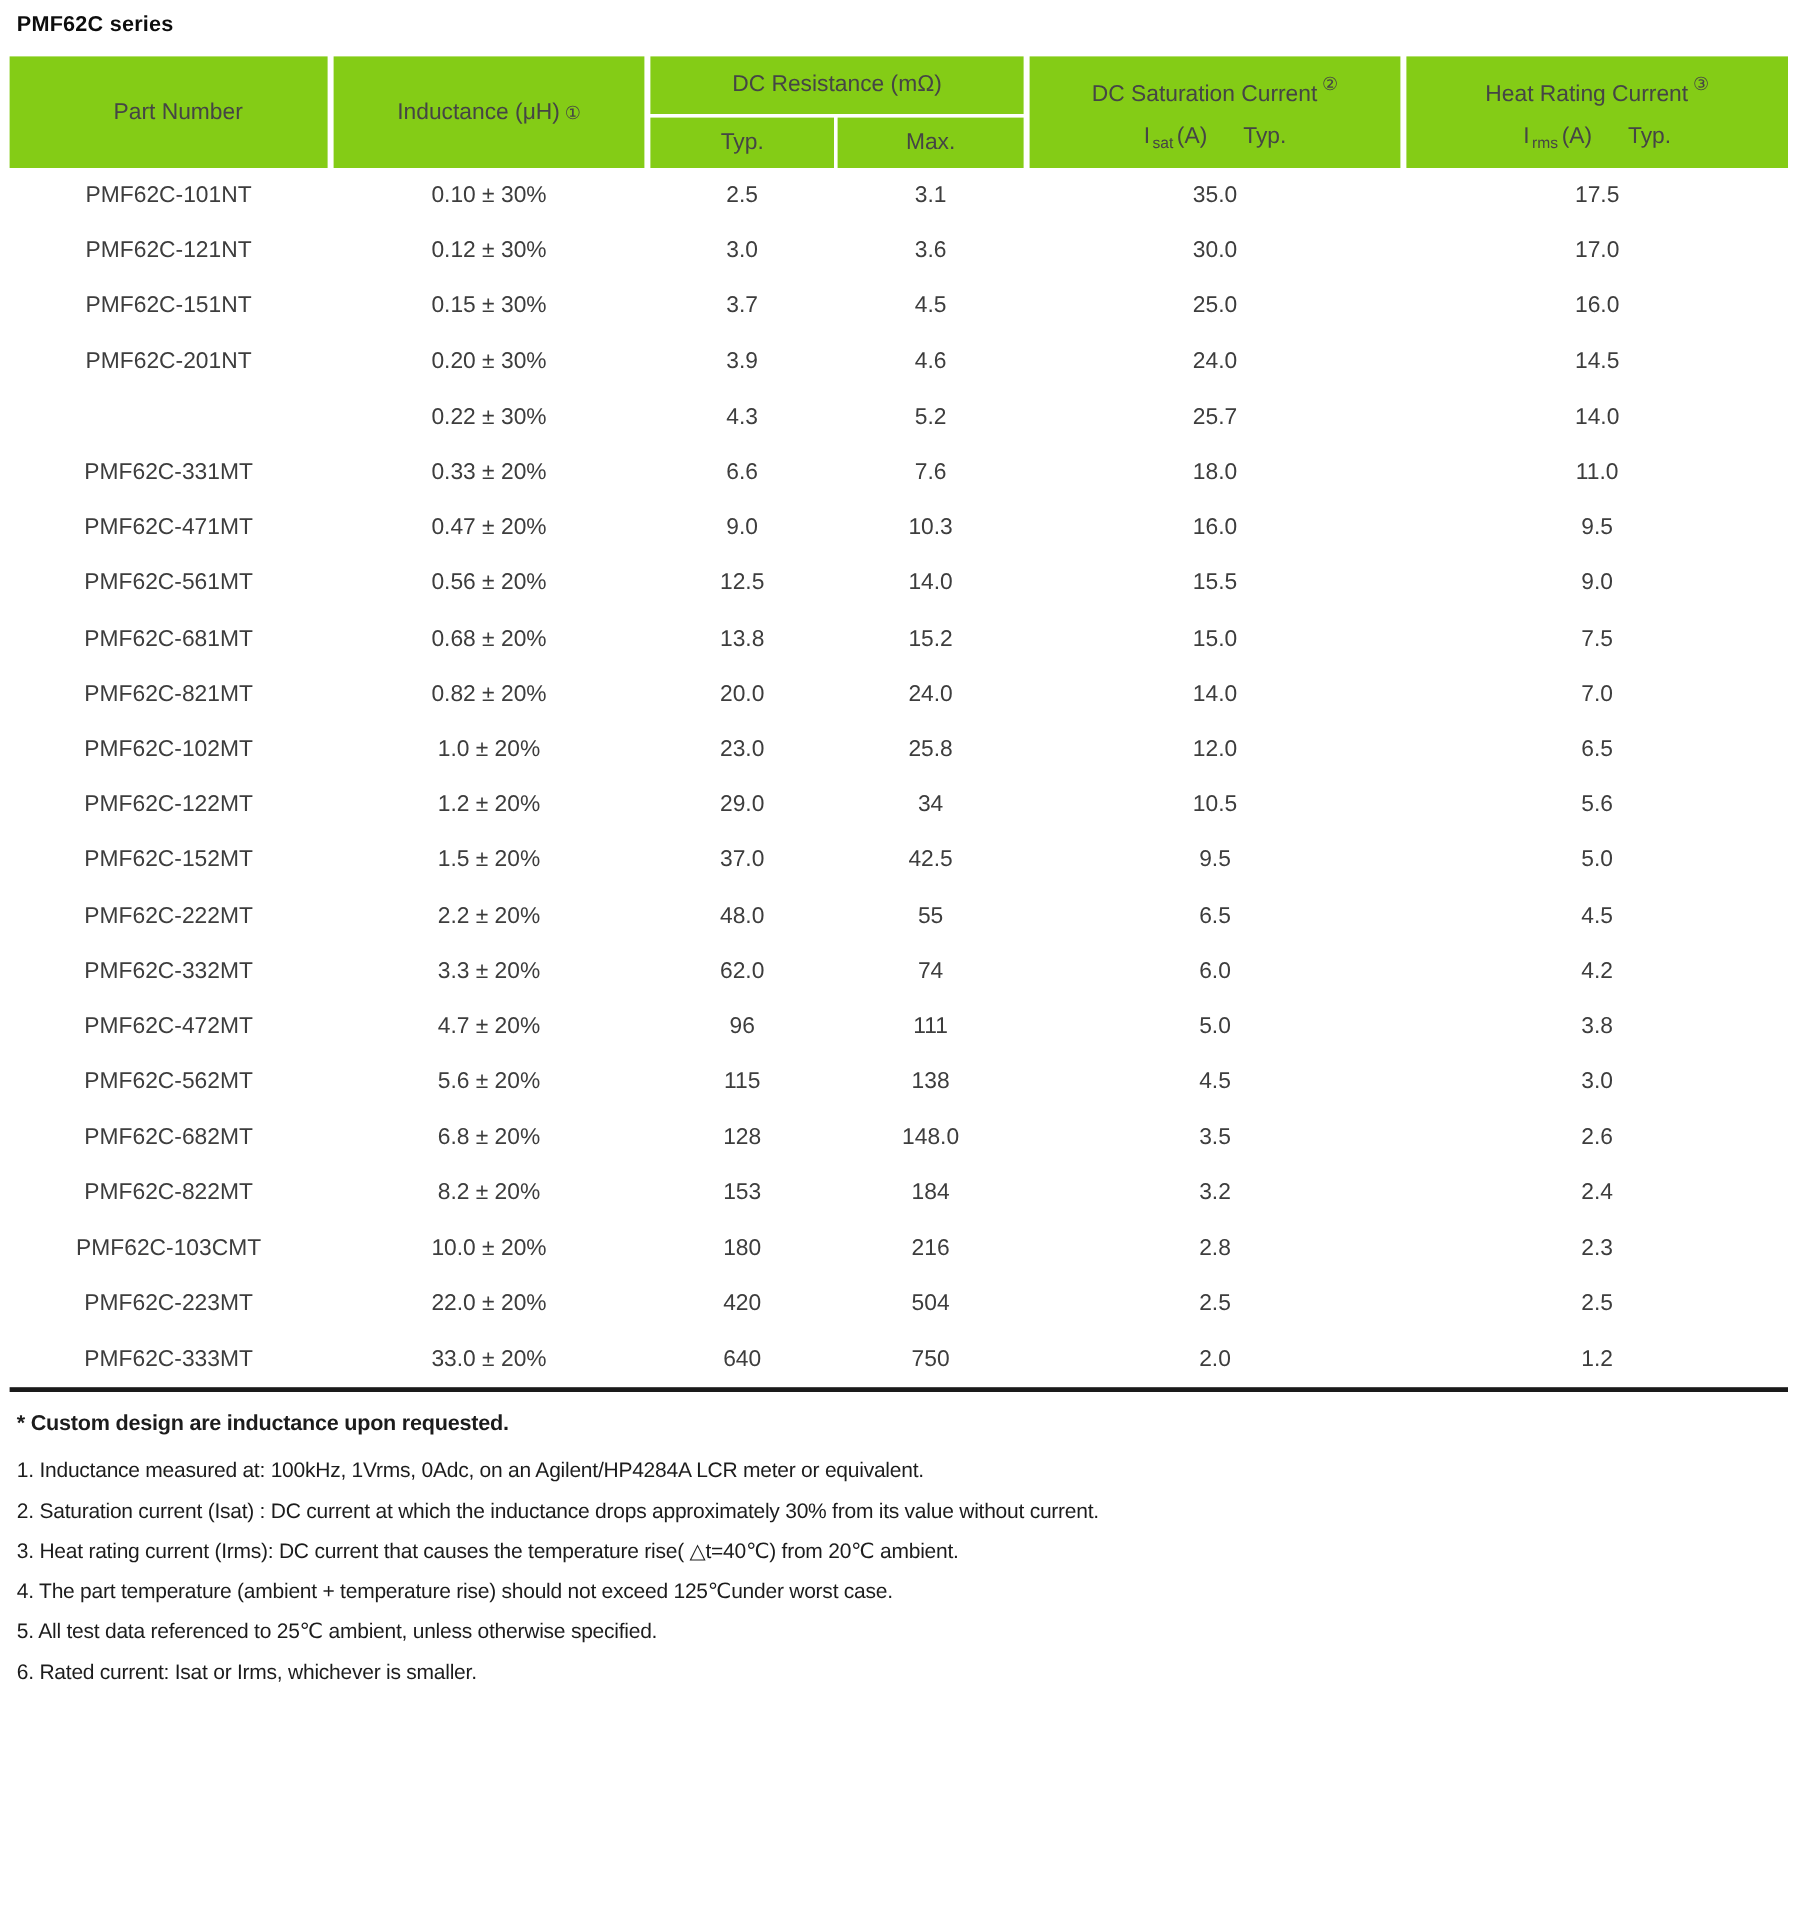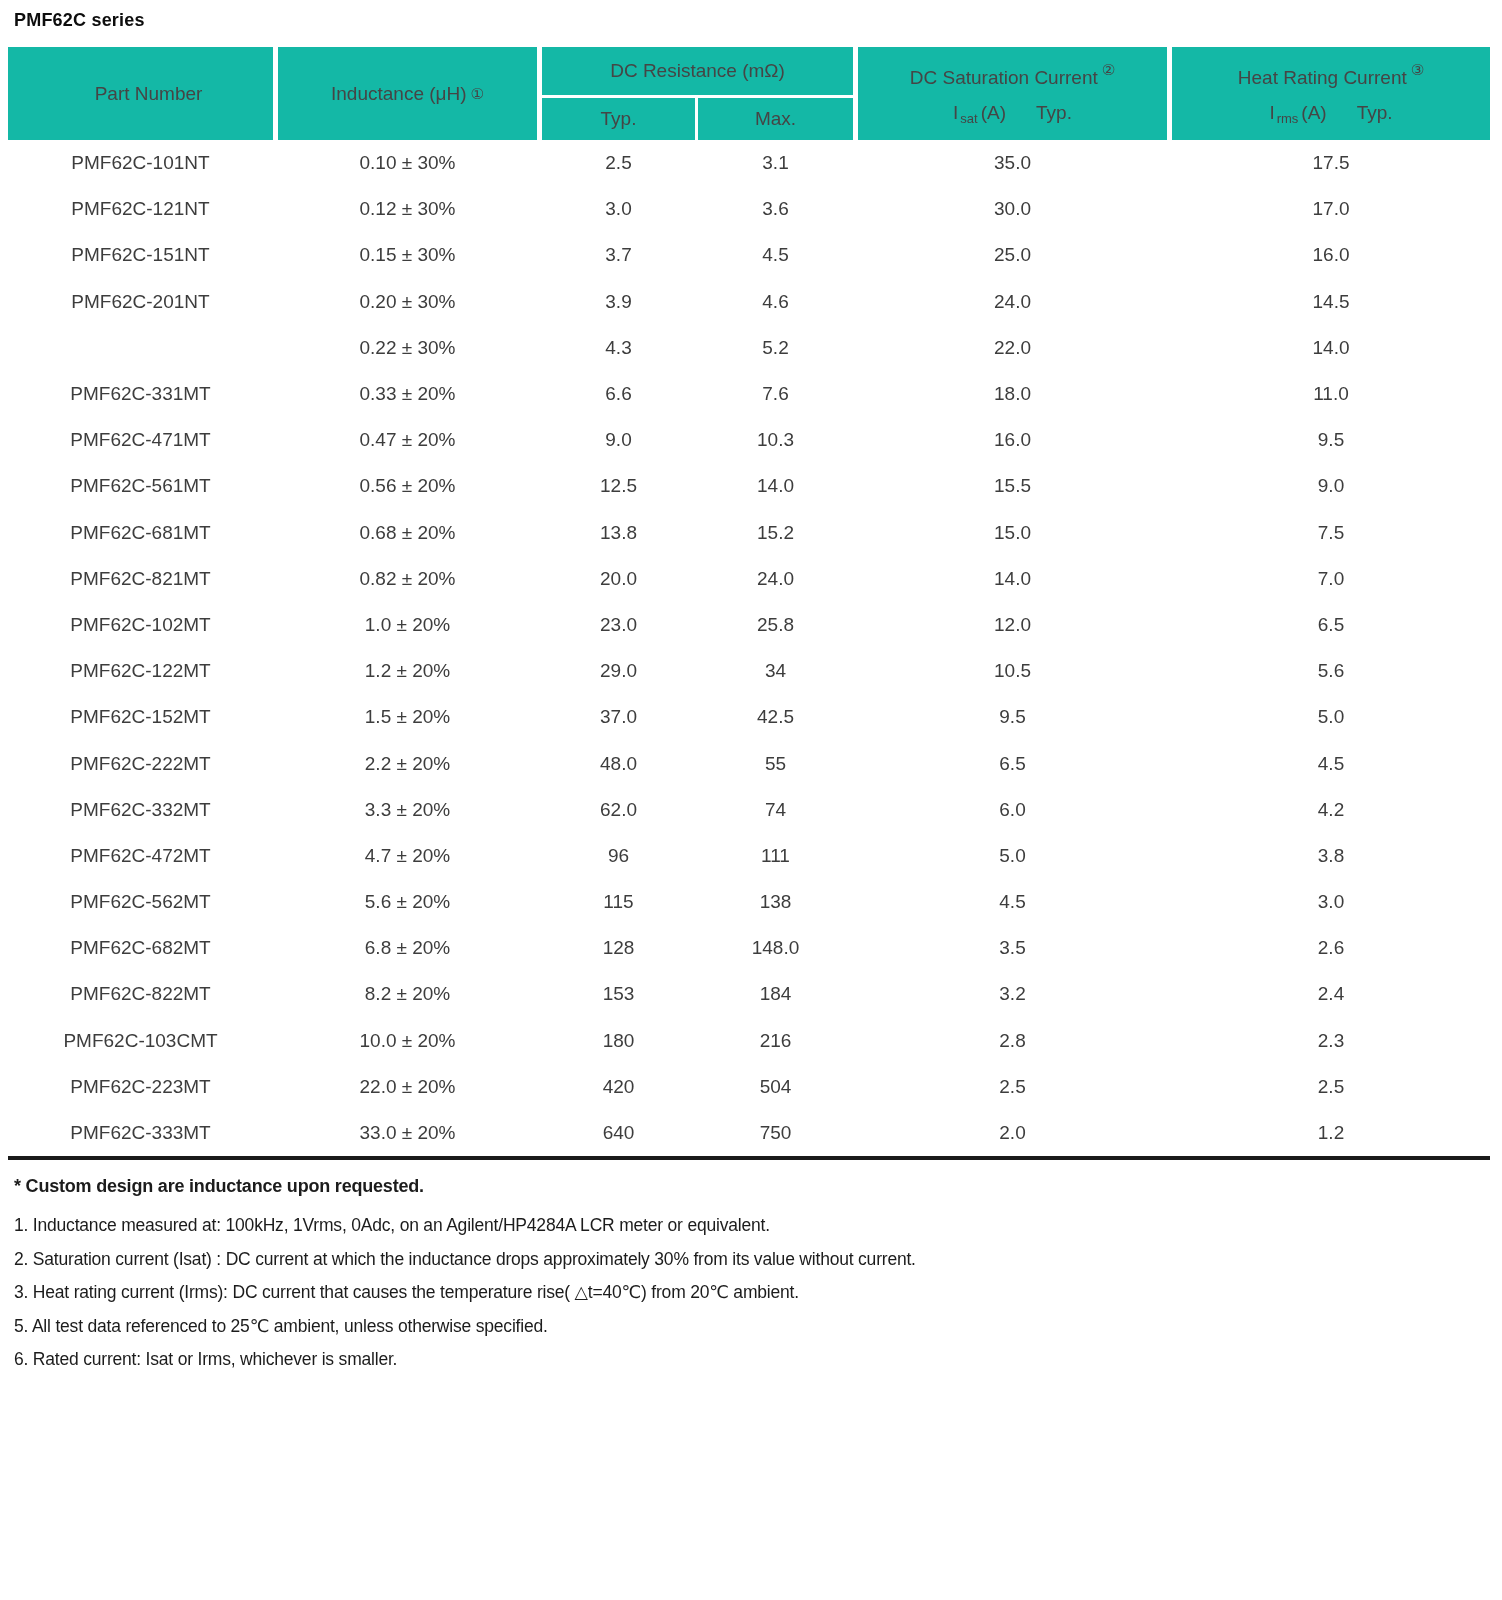--- a/index.html
+++ b/index.html
@@ -30,21 +30,21 @@
   }
   .grid-cols {
     display: grid;
     grid-template-columns: 265px 5px 259px 5px 153px 3px 155px 5px 309px 5px 318px;
   }
   .thead {
     grid-template-rows: 48px 3px 42px;
     height: 93px;
   }
   .hcell {
-    background: #14b8a6;
+    background: #84cc16;
     color: #454545;
     font-size: 19px;
     display: flex;
     align-items: center;
     justify-content: center;
     text-align: center;
   }
   .c-part { grid-column: 1; grid-row: 1 / 4; padding-left: 16px; }
   .c-ind  { grid-column: 3; grid-row: 1 / 4; }
   .c-res  { grid-column: 5 / 8; grid-row: 1; }
@@ -184,21 +184,21 @@
     <div class="dcell d-typ">3.9</div>
     <div class="dcell d-max">4.6</div>
     <div class="dcell d-sat">24.0</div>
     <div class="dcell d-irms">14.5</div>
   </div>
 
   <div class="grid-cols trow">
     <div class="dcell d-ind">0.22 ± 30%</div>
     <div class="dcell d-typ">4.3</div>
     <div class="dcell d-max">5.2</div>
-    <div class="dcell d-sat">22.0</div>
+    <div class="dcell d-sat">25.7</div>
     <div class="dcell d-irms">14.0</div>
   </div>
 
   <div class="grid-cols trow">
     <div class="dcell d-part">PMF62C-331MT</div>
     <div class="dcell d-ind">0.33 ± 20%</div>
     <div class="dcell d-typ">6.6</div>
     <div class="dcell d-max">7.6</div>
     <div class="dcell d-sat">18.0</div>
     <div class="dcell d-irms">11.0</div>
@@ -350,17 +350,18 @@
 </div>
   </div>
 
   <div class="rule"></div>
 
   <div class="notes">
     <div class="note-star">* Custom design are inductance upon requested.</div>
     <div class="note-line">1. Inductance measured at: 100kHz, 1Vrms, 0Adc, on an Agilent/HP4284A LCR meter or equivalent.</div>
     <div class="note-line">2. Saturation current (Isat) : DC current at which the inductance drops approximately 30% from its value without current.</div>
     <div class="note-line">3. Heat rating current (Irms): DC current that causes the temperature rise( △t=40℃) from 20℃ ambient.</div>
+    <div class="note-line">4. The part temperature (ambient + temperature rise) should not exceed 125℃under worst case.</div>
     <div class="note-line">5. All test data referenced to 25℃ ambient, unless otherwise specified.</div>
     <div class="note-line">6. Rated current: Isat or Irms, whichever is smaller.</div>
   </div>
 
 </div>
 
 </body></html>

